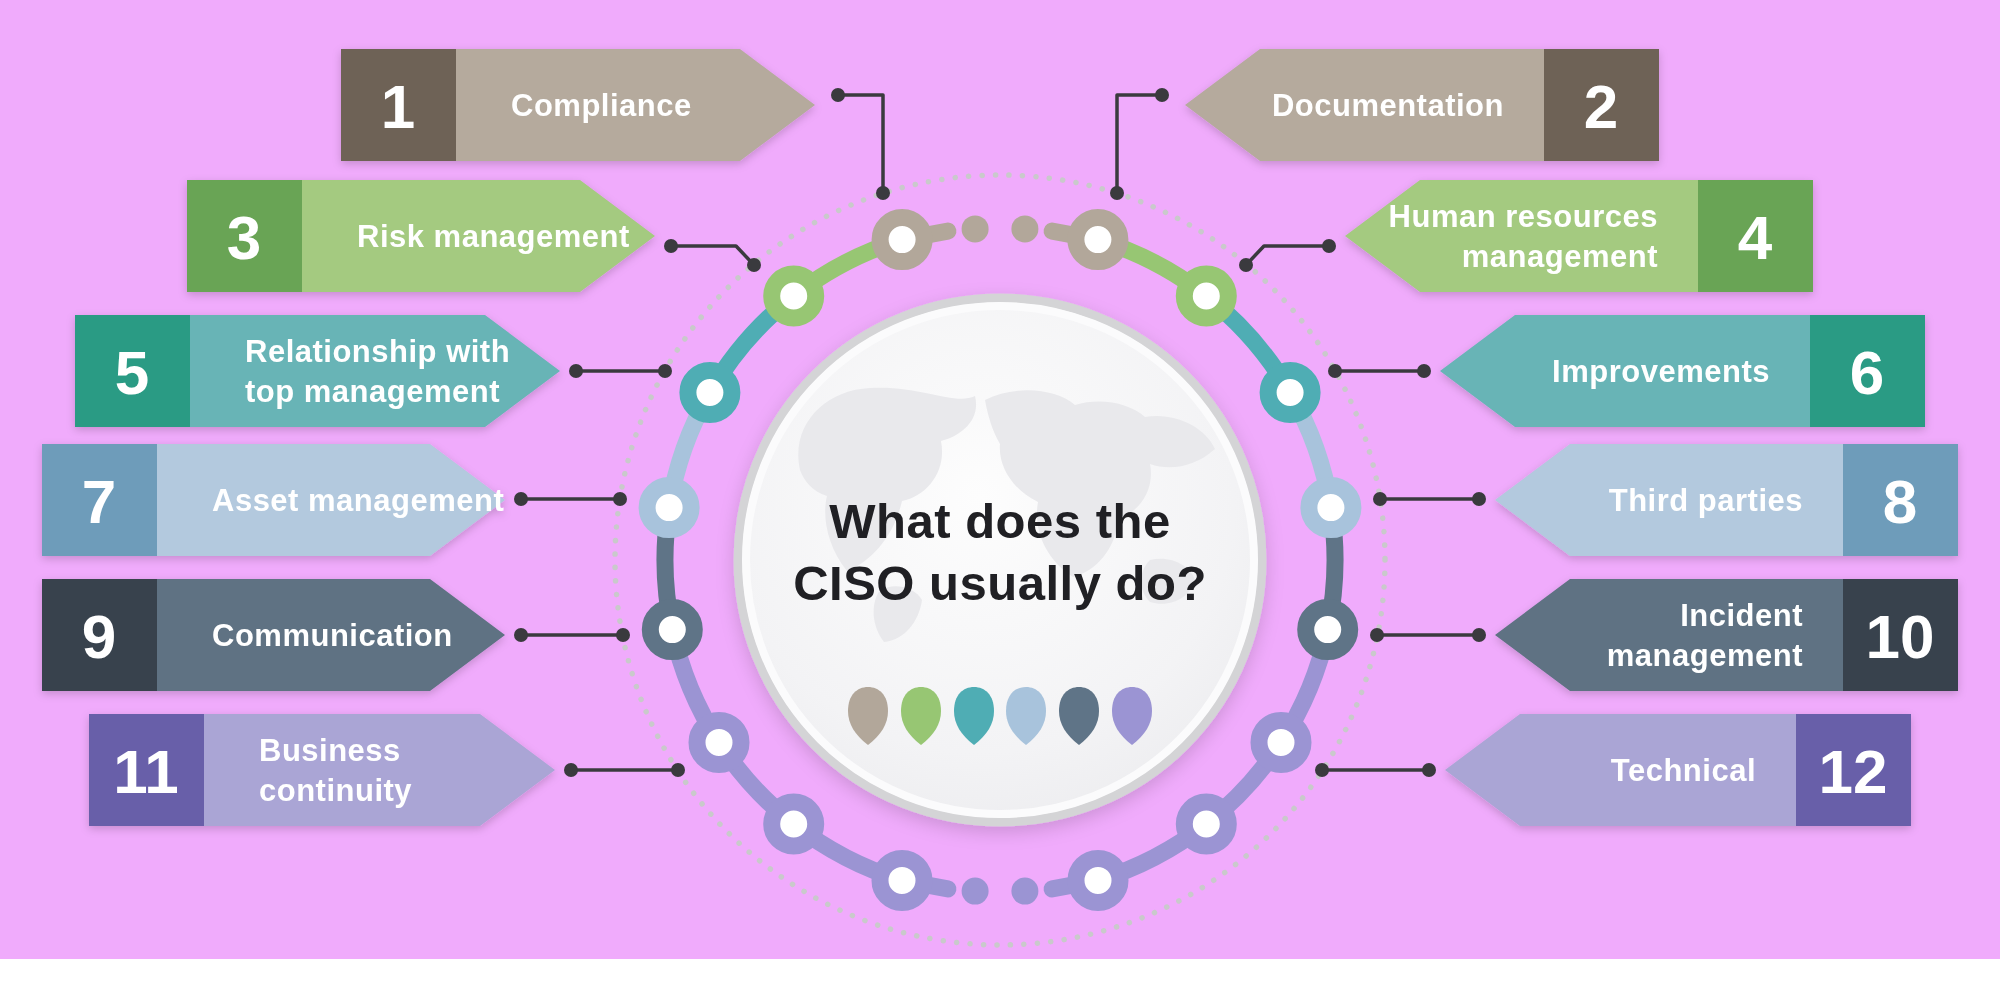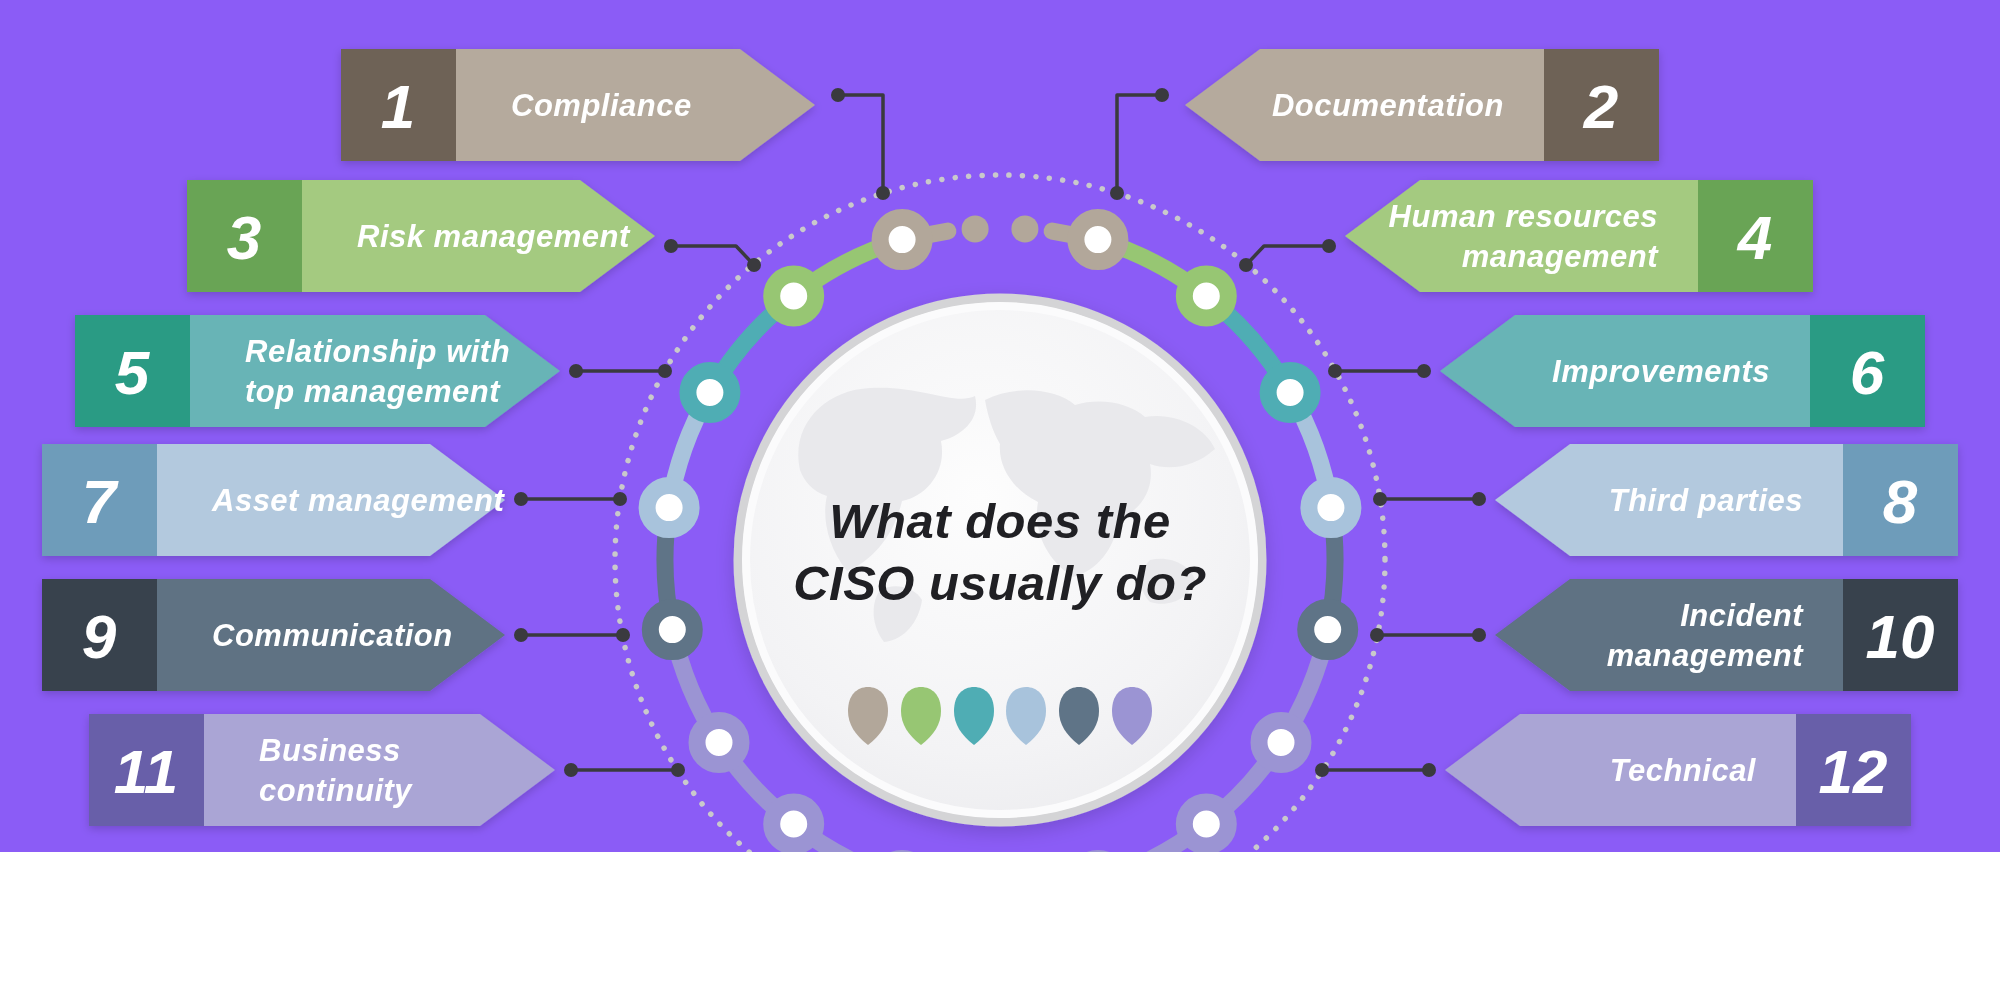--- a/index.html
+++ b/index.html
@@ -1,16 +1,16 @@
 <!DOCTYPE html>
 <html><head>
 <meta charset="utf-8">
 <style>
   html,body{margin:0;padding:0;background:#ffffff;}
-  .stage{width:2000px;height:852px;position:relative;background:#8b5cf6;overflow:hidden;font-style:italic;}
+  .stage{width:2000px;height:959px;position:relative;background:#f0abfc;overflow:hidden;}
   svg{display:block;}
   text{font-family:"Liberation Sans","DejaVu Sans",sans-serif;}
   .banner-label{font-size:31px;font-weight:700;fill:#ffffff;letter-spacing:.5px;}
   .banner-number{font-size:62px;font-weight:800;fill:#ffffff;}
   .title-line{font-size:49px;font-weight:800;letter-spacing:.5px;}
 </style>
 </head>
 <body>
 
 <div class="stage">

